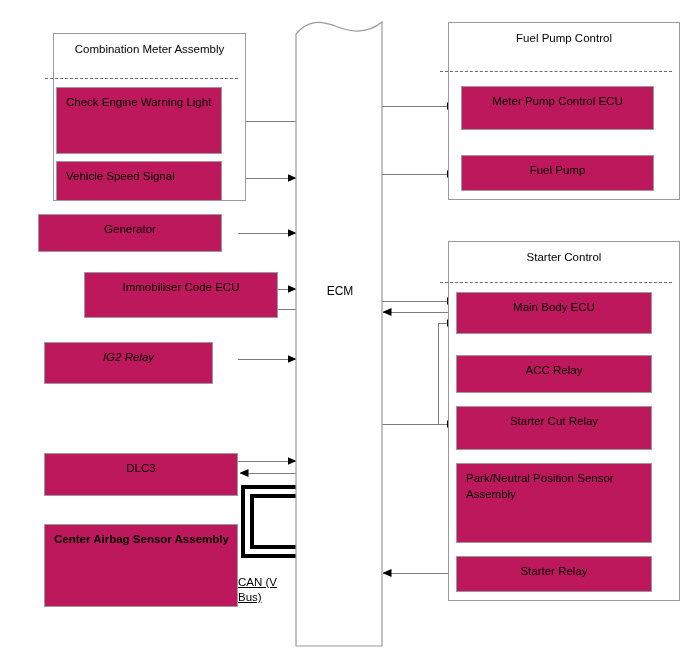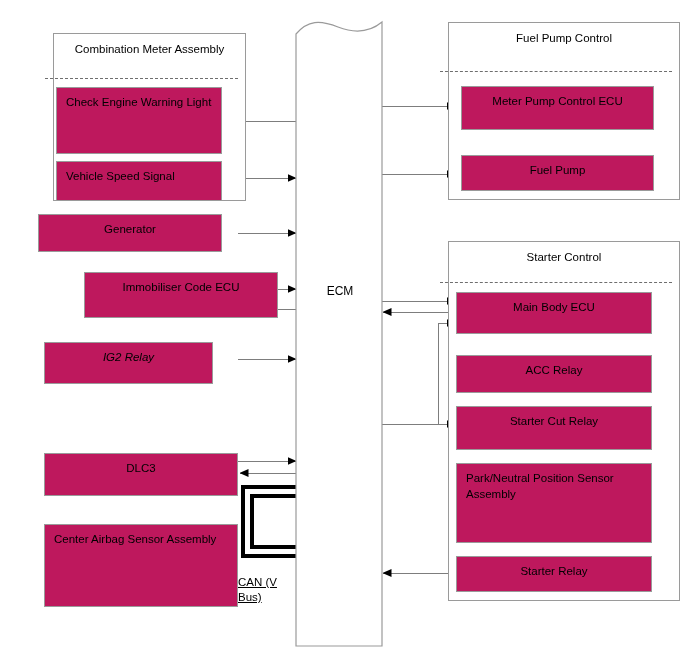--- a/index.html
+++ b/index.html
@@ -171,21 +171,21 @@
   </div>
 
   <div class="box" style="left:44px; top:342px; width:169px; height:42px;font-style:italic;">
     <span class="lbl">IG2 Relay</span>
   </div>
 
   <div class="box" style="left:44px; top:453px; width:194px; height:43px;">
     <span class="lbl">DLC3</span>
   </div>
 
-  <div class="box left-align" style="left:44px; top:524px; width:194px; height:83px;">
+  <div class="box left-align" style="left:44px; top:524px; width:194px; height:83px;font-weight:bold;">
     <span class="lbl">Center Airbag Sensor Assembly</span>
   </div>
 
   <div class="can-label" style="left:238px; top:575px;text-decoration:underline;">CAN (V Bus)</div>
 
   <div class="group-box" style="left:440px; top:22px; width:232px; height:178px;">
     <span class="group-title">Fuel Pump Control</span>
   </div>
   <div class="dashed-sep" style="left:440px; top:71px; width:232px;"></div>
 

